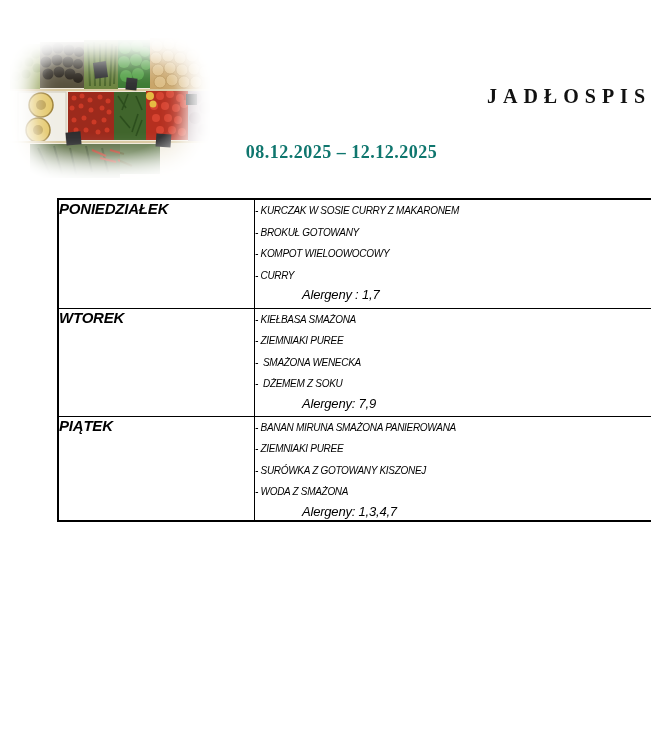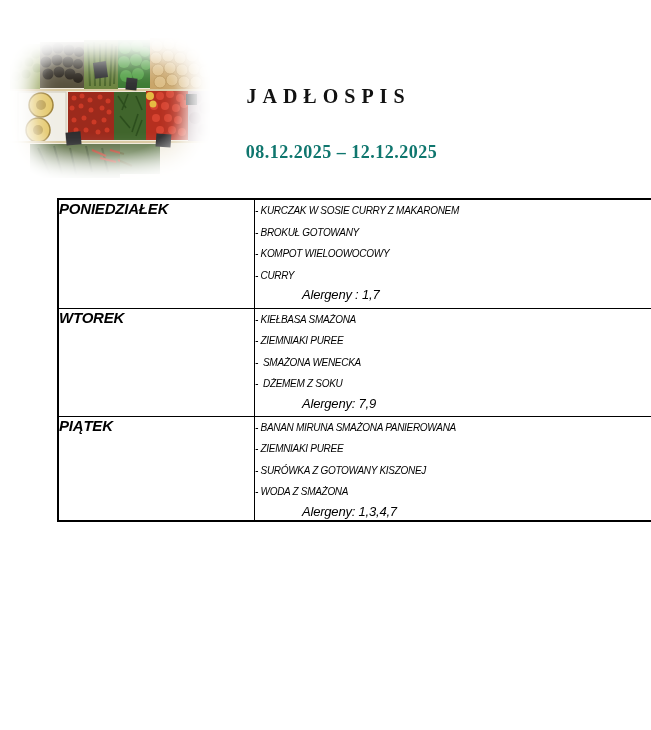--- a/index.html
+++ b/index.html
@@ -17,21 +17,21 @@
     position:absolute;left:10px;top:38px;width:200px;height:145px;
   }
   .photo svg{display:block;width:100%;height:100%;filter:blur(0.4px);}
   .photo .fade{
     position:absolute;inset:-4px;
     box-shadow:inset 0 0 26px 26px #ffffff;
     pointer-events:none;
   }
   .title{
     position:absolute;top:85px;left:0;width:100%;
-    text-align:center;
+    text-align:right;
     font-family:"Liberation Serif", serif;
     font-weight:bold;font-size:20px;letter-spacing:6px;text-indent:6px;
     color:#111;
   }
   .date-range{
     position:absolute;top:142px;left:0;width:100%;
     text-align:center;
     font-family:"Liberation Serif", serif;
     font-weight:bold;font-size:18px;letter-spacing:0.5px;
     color:#0f766e;

